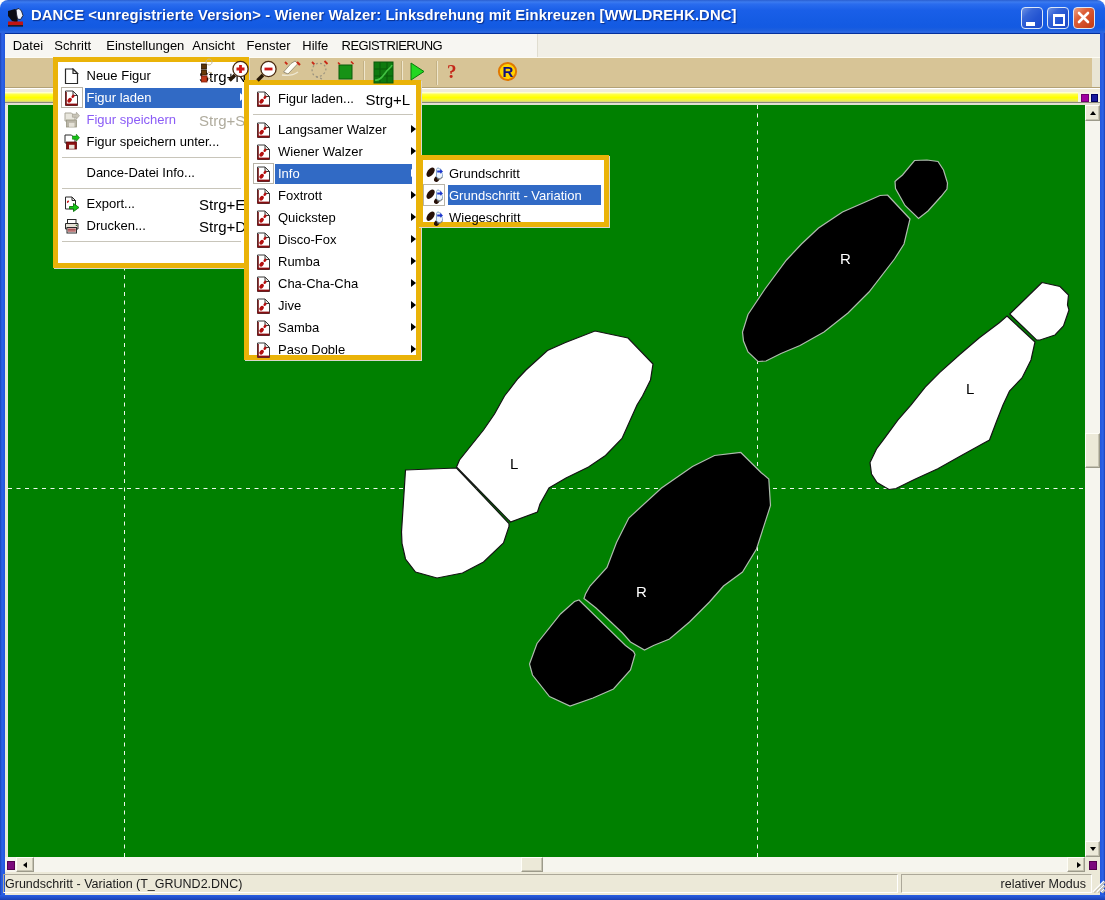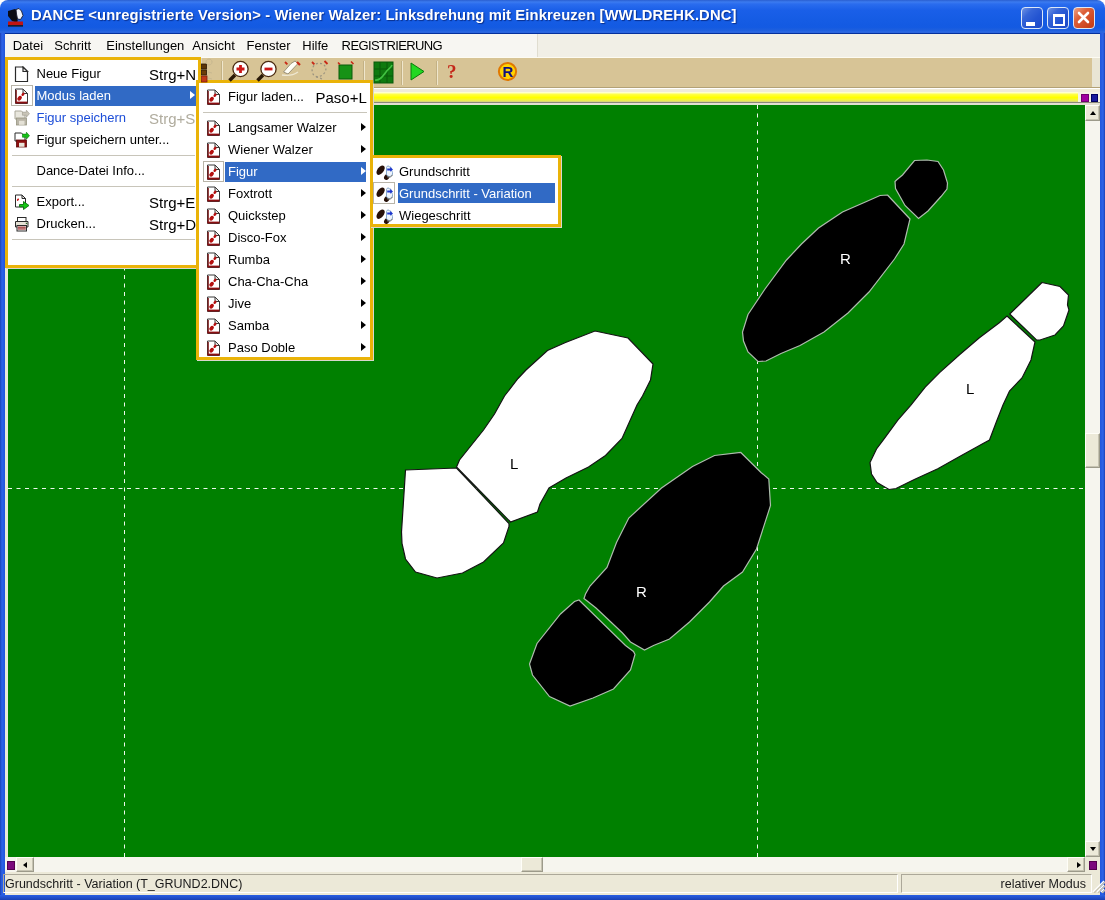--- a/index.html
+++ b/index.html
@@ -46,21 +46,21 @@
   #vsb { left:1085px; top:105px; width:15px; height:752px; background:#f6f5ee; }
   #hsb { left:5px;  top:857px; width:1080px; height:15px; background:#f6f5ee; }
   .thumb { background:#ece9d8; border-top:1px solid #fffef8; border-left:1px solid #fffef8;
           border-right:1px solid #9c9a8a; border-bottom:1px solid #9c9a8a; box-shadow:inset -1px -1px 0 #c6c3b2; }
   .arrow { position:absolute; width:0; height:0; }
   #corner { left:1085px; top:857px; width:15px; height:15px; background:#ece9d8; }
   
   #statusbar { left:5px; top:872px; width:1095px; height:23px; background:#ece9d8; font-size:12.5px; color:#1a1a1a; }
   #statusbar .pan { position:absolute; top:2px; height:19px; border:1px solid; border-color:#aca899 #fff #fff #aca899; }
   
-  .menu { background:#fff; border:3px solid #eab308; box-shadow:1px 1px 0 #d8d6cc; }
+  .menu { background:#fff; border:5px solid #eab308; box-shadow:1px 1px 0 #d8d6cc;margin-left:48px; }
   .mrow { position:relative; height:22px; }
   .mrow .ic { position:absolute; left:6.4px; top:3px; width:16px; height:16px; }
   .mrow .tx { position:absolute; left:28.5px; top:3.5px; font-size:13px; white-space:nowrap; }
   .mrow .sc { position:absolute; top:3.5px; font-size:15px; }
   .msep { height:9px; position:relative; }
   .msep div { position:absolute; left:4px; right:3px; top:4px; height:1px; background:#c8c5ba; }
   .hl { position:absolute; top:1px; bottom:1px; background:#316ac5; }
   .icbox { position:absolute; top:0px; width:21.5px; height:21.5px; background:#fff; border:1px solid #b8b4a8; }
   .arr { position:absolute; top:6px; width:0; height:0; border-left:5px solid #000; border-top:4.5px solid transparent; border-bottom:4.5px solid transparent; }
 </style>
@@ -244,28 +244,28 @@
       </svg>
       <span class="tx">Neue Figur</span>
       <span class="sc" style="left:141px">Strg+N</span>
     </div>
   <div class="mrow">
       <div class="hl" style="left:26.5px; right:2.5px;"></div>
       <div class="icbox" style="left:3px"></div>
       <svg class="ic">
         <use href="#docshoe"></use>
       </svg>
-      <span class="tx" style="color:#fff">Modus laden</span>
+      <span class="tx" style="color:#fff">Figur laden</span>
       <div class="arr" style="left:181.5px; border-left-color:#fff;"></div>
     </div>
   <div class="mrow">
       <svg class="ic">
         <use href="#savegray"></use>
       </svg>
-      <span class="tx" style="color:#1d4ed8">Figur speichern</span>
+      <span class="tx" style="color:#8b5cf6">Figur speichern</span>
       <span class="sc" style="left:141px; color:#b0ac9e">Strg+S</span>
     </div>
   <div class="mrow">
       <svg class="ic">
         <use href="#saveas"></use>
       </svg>
       <span class="tx">Figur speichern unter...</span>
     </div>
   <div class="msep">
       <div></div>
@@ -294,21 +294,21 @@
       <div></div>
     </div>
 </div>
 
 <div class="abs menu" id="menu2" style="left:195.5px; top:79.5px; width:177px; height:280px; padding-top:3px;">
   <div class="mrow">
       <svg class="ic" style="left:7.5px">
         <use href="#docshoe"></use>
       </svg>
       <span class="tx" style="left:29.5px">Figur laden...</span>
-      <span class="sc" style="left:117px">Paso+L</span>
+      <span class="sc" style="left:117px">Strg+L</span>
     </div>
   <div class="msep">
       <div></div>
     </div>
   <div class="mrow">
       <svg class="ic" style="left:7.5px">
         <use href="#docshoe"></use>
       </svg>
       <span class="tx" style="left:29.5px">Langsamer Walzer</span>
       <div class="arr" style="left:162px"></div>
@@ -319,21 +319,21 @@
       </svg>
       <span class="tx" style="left:29.5px">Wiener Walzer</span>
       <div class="arr" style="left:162px"></div>
     </div>
   <div class="mrow">
       <div class="hl" style="left:26.5px; right:4px;"></div>
       <div class="icbox" style="left:4px"></div>
       <svg class="ic" style="left:7.5px">
         <use href="#docshoe"></use>
       </svg>
-      <span class="tx" style="left:29.5px; color:#fff">Figur</span>
+      <span class="tx" style="left:29.5px; color:#fff">Info</span>
       <div class="arr" style="left:162px; border-left-color:#fff"></div>
     </div>
   <div class="mrow">
       <svg class="ic" style="left:7.5px">
         <use href="#docshoe"></use>
       </svg>
       <span class="tx" style="left:29.5px">Foxtrott</span>
       <div class="arr" style="left:162px"></div>
     </div>
   <div class="mrow">

